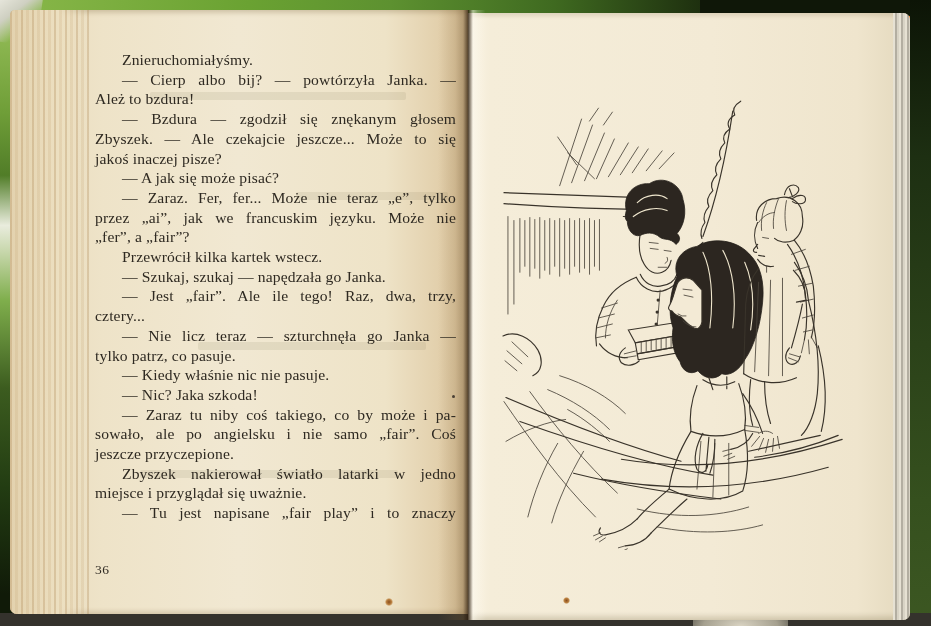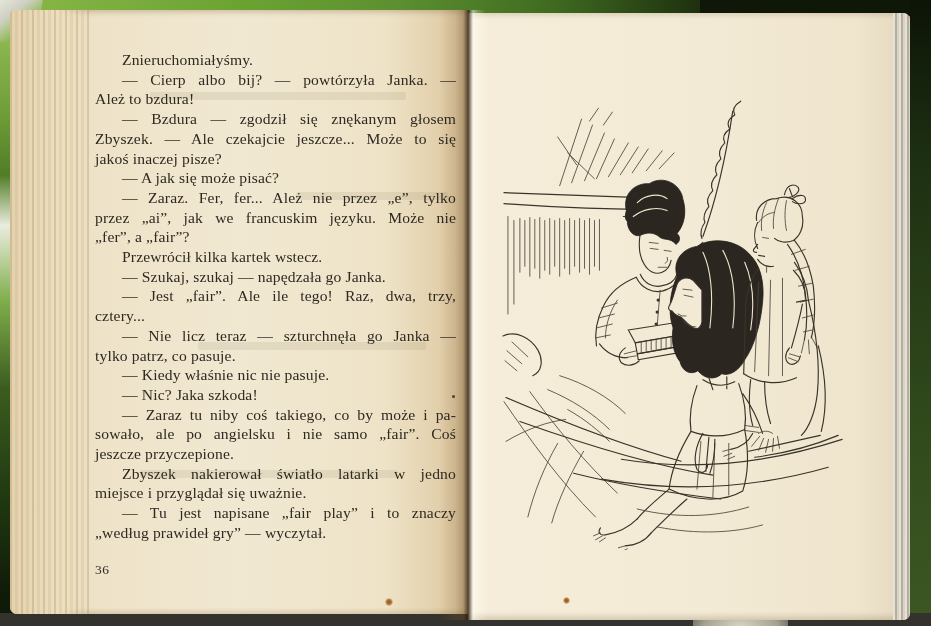--- a/index.html
+++ b/index.html
@@ -106,38 +106,37 @@
   <div class="ghost lt" style="left:140px;top:470px;width:258px;height:8px"></div>
 
   <div class="text-block">
       <div class="line ind">Znieruchomiałyśmy.</div>
       <div class="line ind just">— Cierp albo bij? — powtórzyła Janka. —</div>
       <div class="line">Ależ to bzdura!</div>
       <div class="line ind just">— Bzdura — zgodził się znękanym głosem</div>
       <div class="line just">Zbyszek. — Ale czekajcie jeszcze... Może to się</div>
       <div class="line">jakoś inaczej pisze?</div>
       <div class="line ind">— A jak się może pisać?</div>
-      <div class="line ind just">— Zaraz. Fer, fer... Ależ nie przez „e”, tylko</div>
+      <div class="line ind just">— Zaraz. Fer, fer... Może nie teraz „e”, tylko</div>
       <div class="line just">przez „ai”, jak we francuskim języku. Może nie</div>
       <div class="line">„fer”, a „fair”?</div>
       <div class="line ind">Przewrócił kilka kartek wstecz.</div>
       <div class="line ind">— Szukaj, szukaj — napędzała go Janka.</div>
       <div class="line ind just">— Jest „fair”. Ale ile tego! Raz, dwa, trzy,</div>
       <div class="line">cztery...</div>
       <div class="line ind just">— Nie licz teraz — szturchnęła go Janka —</div>
       <div class="line">tylko patrz, co pasuje.</div>
       <div class="line ind">— Kiedy właśnie nic nie pasuje.</div>
       <div class="line ind">— Nic? Jaka szkoda!</div>
       <div class="line ind just">— Zaraz tu niby coś takiego, co by może i pa-</div>
       <div class="line just">sowało, ale po angielsku i nie samo „fair”. Coś</div>
       <div class="line">jeszcze przyczepione.</div>
       <div class="line ind just">Zbyszek nakierował światło latarki w jedno</div>
       <div class="line">miejsce i przyglądał się uważnie.</div>
       <div class="line ind just">— Tu jest napisane „fair play” i to znaczy</div>
-      <div class="line">„według prawideł gry” — wyczytał.</div>
     </div>
   <div class="page-num">36</div>
 
   <div class="illus" aria-label="Pen-and-ink sketch: a boy sitting on a bed holding a thick book, a girl with long dark hair sitting beside him, and a girl with a braid and hair bow standing behind; window curtain and radiator in the background">
     <svg viewBox="0 0 380 460" xmlns="http://www.w3.org/2000/svg">
 
       <g class="sk-thin">
         <path d="M62,95 L84,28 M74,92 L95,34 M87,90 L107,42 M99,88 L117,48 M111,86 L131,52
                  M123,84 L141,56 M135,82 L151,58 M149,80 L165,60 M162,78 L177,62
                  M70,62 L97,88 M60,46 L79,74 M92,30 L101,17 M106,34 L115,21"></path>

